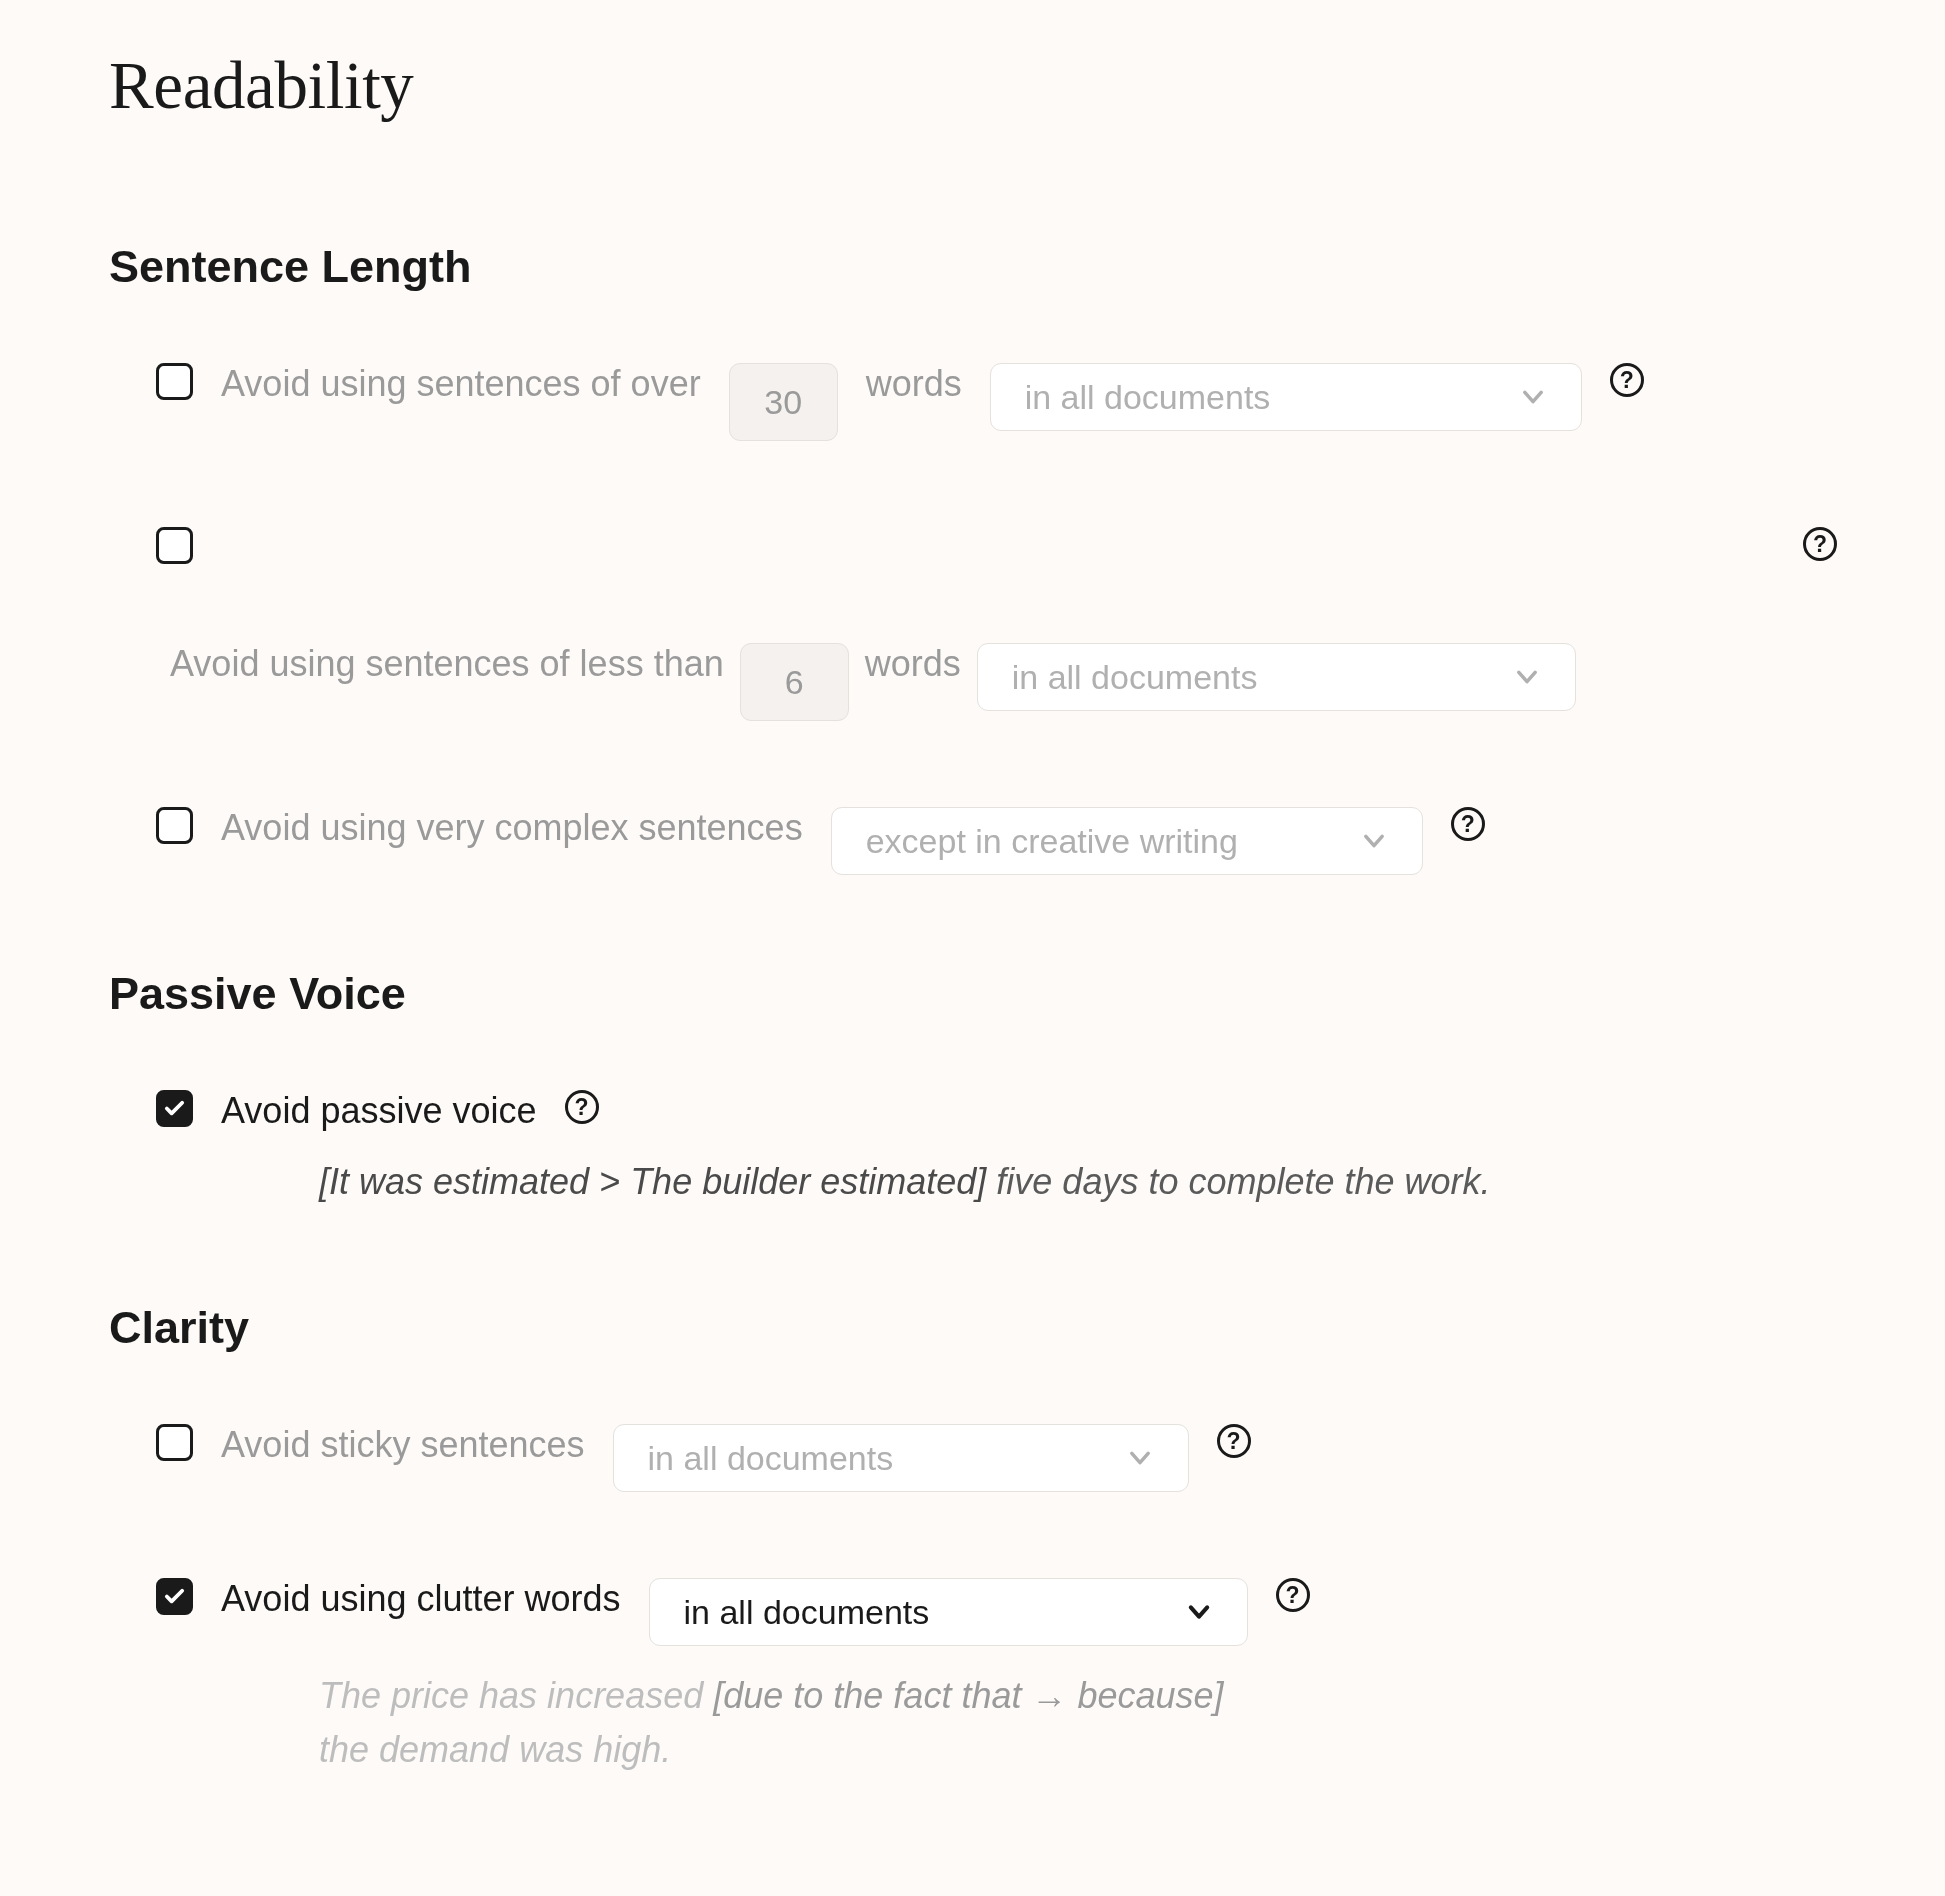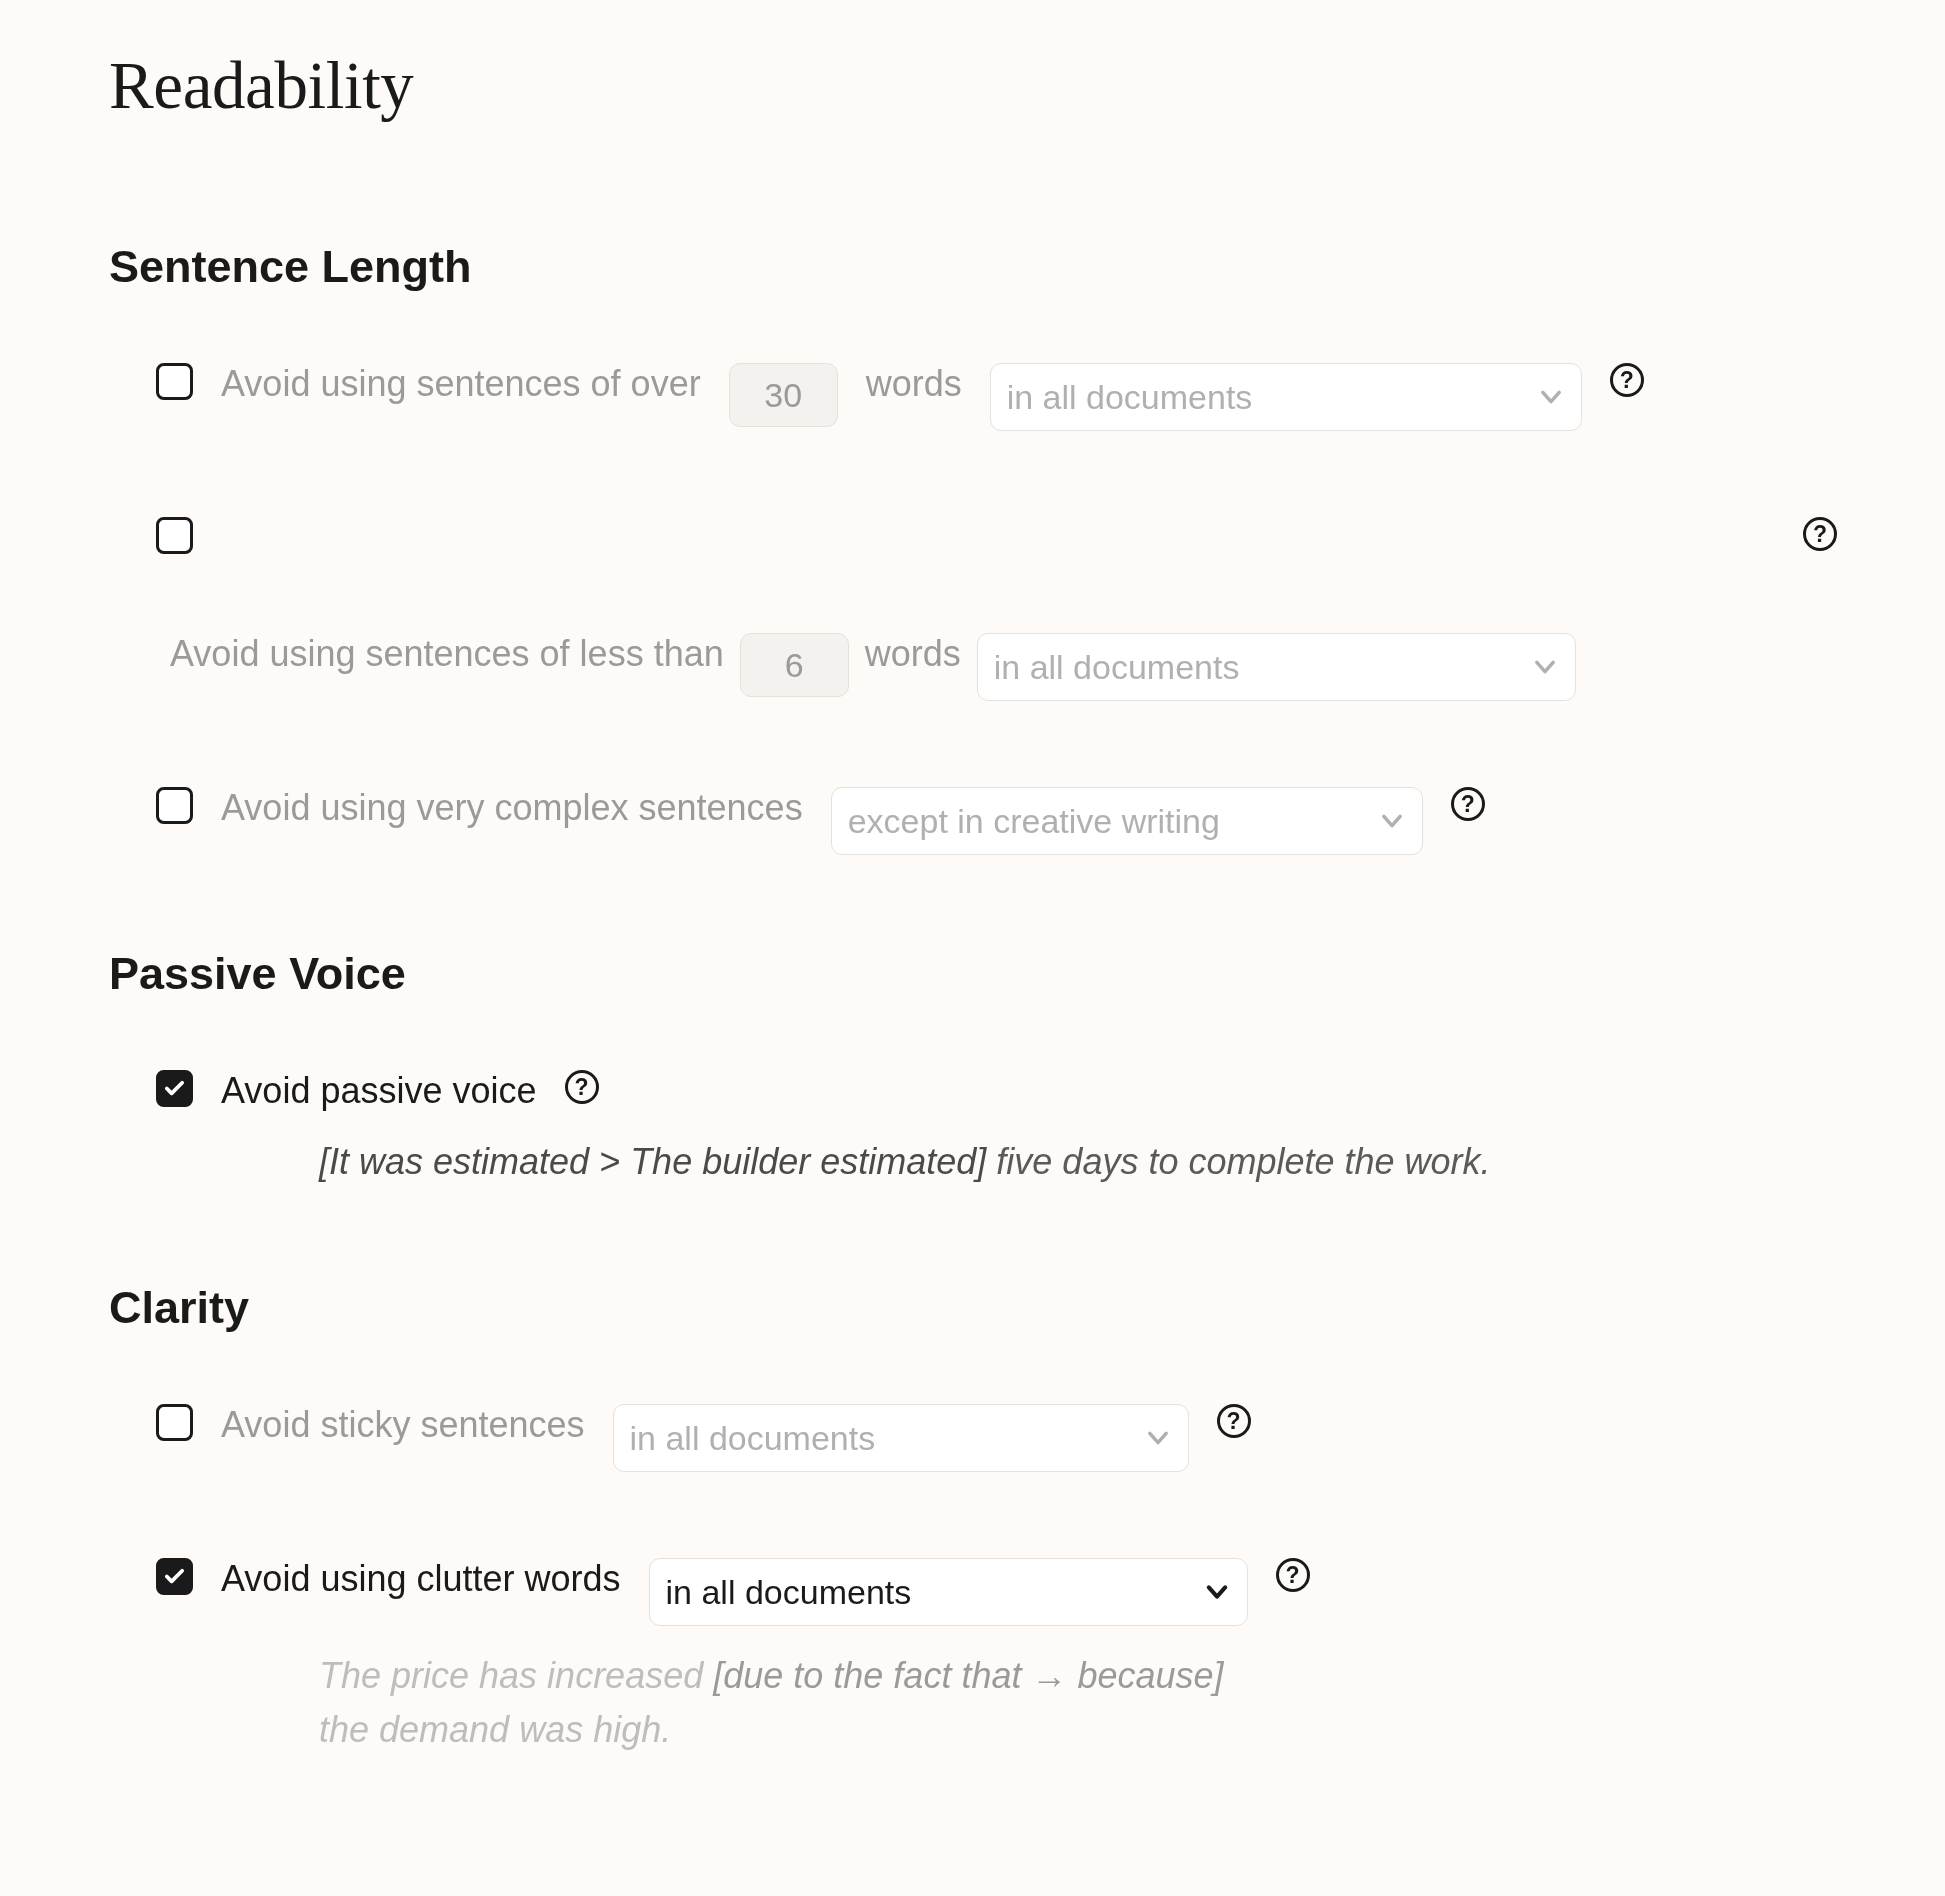--- a/index.html
+++ b/index.html
@@ -62,37 +62,37 @@
   .checkbox.checked svg { display: block; }
   .checkbox svg { display: none; width: 23px; height: 23px; }
   .label {
     font-size: 36px;
     white-space: nowrap;
   }
   .label.enabled { color: #1a1a1a; }
   .label.disabled { color: #9a9a9a; }
   .num-input {
     width: 109px;
-    height: 64px;
+    height: 78px;
     border: 1.6px solid #e5e1dd;
     border-radius: 11px;
     background: #f4f1ee;
     font-size: 34px;
     text-align: center;
     color: #9a9a9a;
   }
   .select {
     height: 68px;
     border: 1.6px solid #e5e1dd;
     border-radius: 11px;
     background: #fff;
     display: inline-flex;
     align-items: center;
     justify-content: space-between;
-    padding: 0 16px;
+    padding: 0 34px;
     cursor: pointer;
     gap: 31px;
   }
   .select.disabled .select-text { color: #b0b0b0; }
   .select.disabled .chevron path { stroke: #b0b0b0; }
   .select.enabled .select-text { color: #1a1a1a; }
   .select.enabled .chevron path { stroke: #1a1a1a; }
   .select-text { font-size: 34px; white-space: nowrap; }
   .chevron { width: 28px; height: 28px; flex-shrink: 0; }
   .help-icon {

